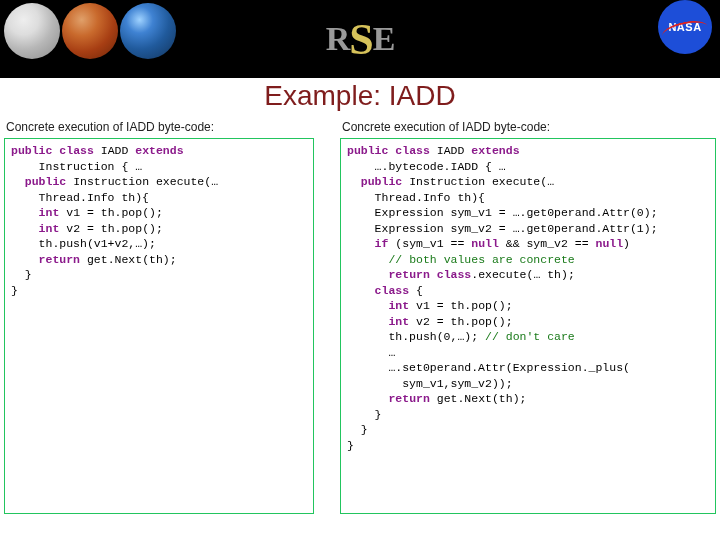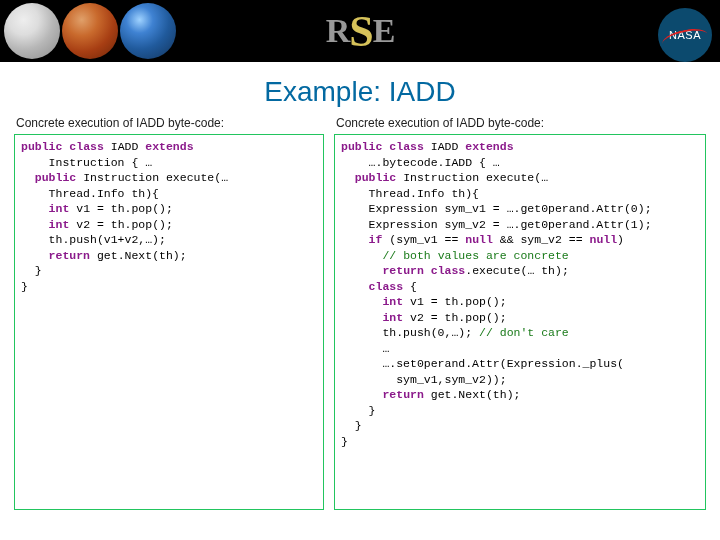--- a/index.html
+++ b/index.html
@@ -8,21 +8,21 @@
     padding: 0;
     width: 720px;
     height: 540px;
     font-family: Arial, Helvetica, sans-serif;
     background: #fff;
     overflow: hidden;
   }
   .banner {
     position: relative;
     width: 100%;
-    height: 62px;
+    height: 78px;
     background: #000;
   }
   .planet {
     position: absolute;
     top: 3px;
     width: 56px;
     height: 56px;
     border-radius: 50%;
   }
   .moon   { left: 4px;  background: radial-gradient(circle at 35% 30%, #eee 0%, #ddd 28%, #b7b7b7 55%, #8a8a8a 100%); }
@@ -36,55 +36,55 @@
     font-family: Georgia, serif;
     font-weight: bold;
     color: #999;
     font-size: 34px;
     letter-spacing: -1px;
   }
   .logo .s { color: #d6c25a; font-size: 44px; vertical-align: -4px; }
   .nasa {
     position: absolute;
     right: 8px;
-    top: 8px;
+    top: 0;
     width: 54px;
     height: 54px;
     border-radius: 50%;
-    background: #0c4a6e;
+    background: #1d4ed8;
     display: flex;
     align-items: center;
     justify-content: center;
     color: #fff;
-    font-weight: normal;
+    font-weight: bold;
     font-size: 11px;
     letter-spacing: 0.5px;
   }
   .nasa::after {
     content: "";
     position: absolute;
     width: 46px;
     height: 16px;
     border-top: 2px solid #d22;
     border-radius: 50%;
     transform: rotate(-12deg);
     top: 22px;
     left: 4px;
   }
   .title {
     text-align: center;
     font-size: 28px;
-    color: #0369a1;
-    margin: 14px 0 8px;
+    color: #7f1d1d;
+    margin: 2px 0 8px;
     font-weight: normal;
   }
   .columns {
     display: flex;
-    gap: 10px;
-    padding: 0 14px;
+    gap: 26px;
+    padding: 0 4px;
   }
   .col-left  { flex: 0 0 310px; }
   .col-right { flex: 1; }
   .caption {
     font-size: 12px;
     color: #222;
     margin: 0 0 4px 2px;
   }
   pre.code {
     margin: 0;

